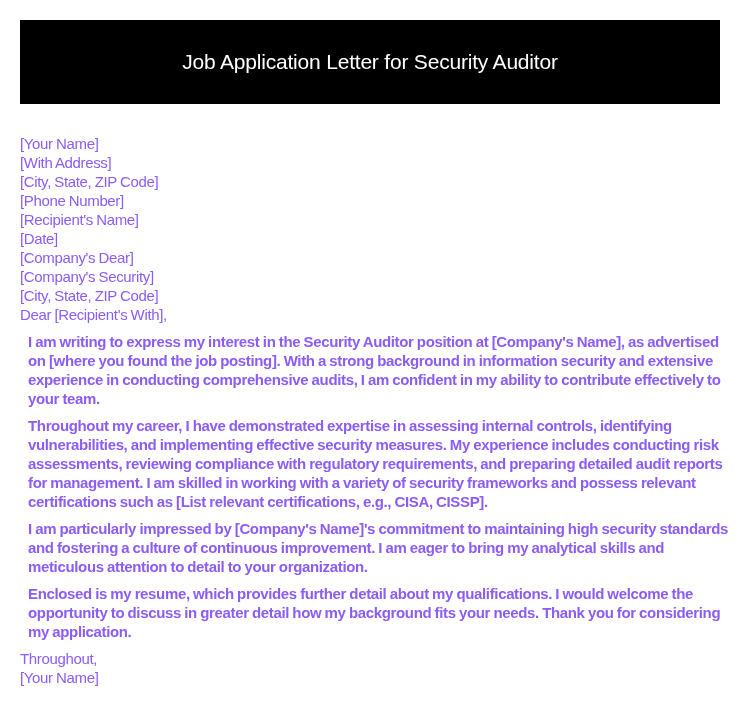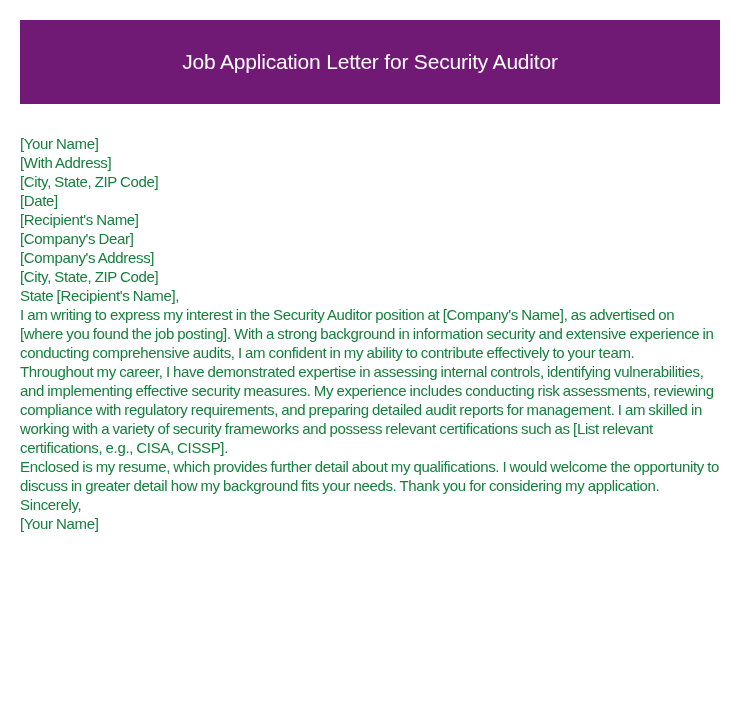--- a/index.html
+++ b/index.html
@@ -10,70 +10,73 @@
     body {
       width: 740px;
       height: 705px;
       overflow: hidden;
       font-family: "Liberation Sans", sans-serif;
     }
     .page {
       padding: 20px 20px 0 20px;
     }
     .header {
-      background: #701a75;
+      background: #000000;
       height: 84px;
       display: flex;
       align-items: center;
       justify-content: center;
     }
     .header h1 {
       margin: 0;
       color: #ffffff;
       font-weight: normal;
       font-size: 21px;
       letter-spacing: -0.2px;
       font-family: "Liberation Sans", sans-serif;
     }
     .letter {
       margin-top: 30px;
-      color: #15803d;
+      color: #8b5cf6;
       font-size: 15px;
       line-height: 19px;
       letter-spacing: -0.35px;
       word-spacing: -0.5px;
     }
     .letter .line {
       display: block;
       white-space: nowrap;
     }
     .letter p {
-      margin: 0;
+      margin: 8px;
       width: 700px;
+      font-weight: bold;
     }
   </style>
 </head>
 <body>
 
 <div class="page">
   <div class="header">
     <h1>Job Application Letter for Security Auditor</h1>
   </div>
 
   <div class="letter">
     <span class="line">[Your Name]</span>
     <span class="line">[With Address]</span>
     <span class="line">[City, State, ZIP Code]</span>
+    <span class="line">[Phone Number]</span>
+    <span class="line">[Recipient's Name]</span>
     <span class="line">[Date]</span>
-    <span class="line">[Recipient's Name]</span>
     <span class="line">[Company's Dear]</span>
-    <span class="line">[Company's Address]</span>
+    <span class="line">[Company's Security]</span>
     <span class="line">[City, State, ZIP Code]</span>
-    <span class="line">State [Recipient's Name],</span>
+    <span class="line">Dear [Recipient's With],</span>
 
     <p>I am writing to express my interest in the Security Auditor position at [Company's Name], as advertised on [where you found the job posting]. With a strong background in information security and extensive experience in conducting comprehensive audits, I am confident in my ability to contribute effectively to your team.</p>
     <p>Throughout my career, I have demonstrated expertise in assessing internal controls, identifying vulnerabilities, and implementing effective security measures. My experience includes conducting risk assessments, reviewing compliance with regulatory requirements, and preparing detailed audit reports for management. I am skilled in working with a variety of security frameworks and possess relevant certifications such as [List relevant certifications, e.g., CISA, CISSP].</p>
+    <p>I am particularly impressed by [Company's Name]'s commitment to maintaining high security standards and fostering a culture of continuous improvement. I am eager to bring my analytical skills and meticulous attention to detail to your organization.</p>
     <p>Enclosed is my resume, which provides further detail about my qualifications. I would welcome the opportunity to discuss in greater detail how my background fits your needs. Thank you for considering my application.</p>
 
-    <span class="line">Sincerely,</span>
+    <span class="line">Throughout,</span>
     <span class="line">[Your Name]</span>
   </div>
 </div>
 
 </body></html>

